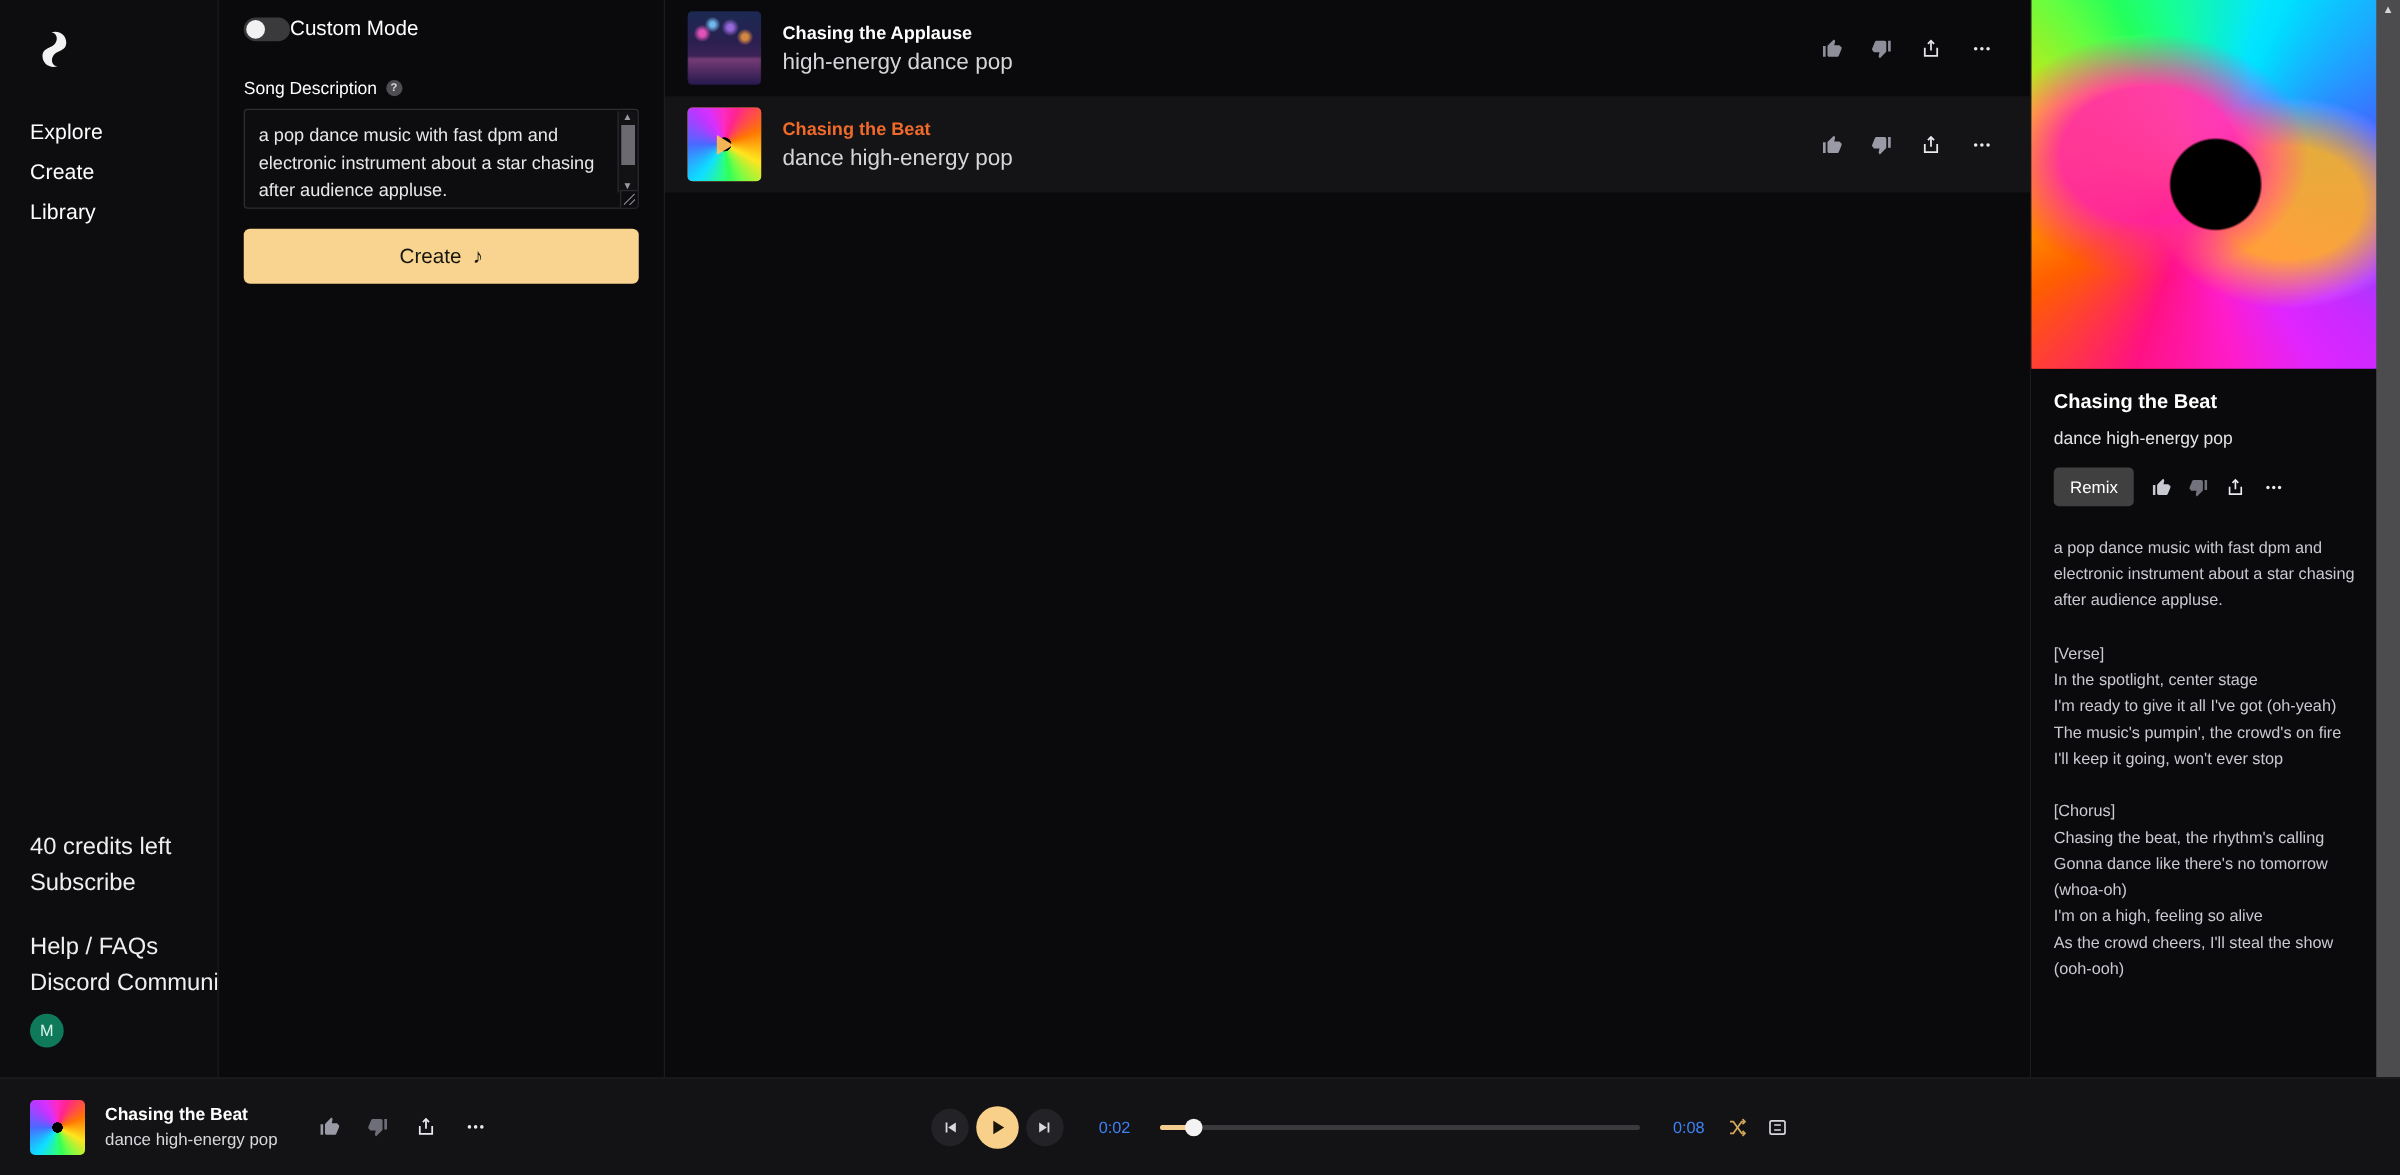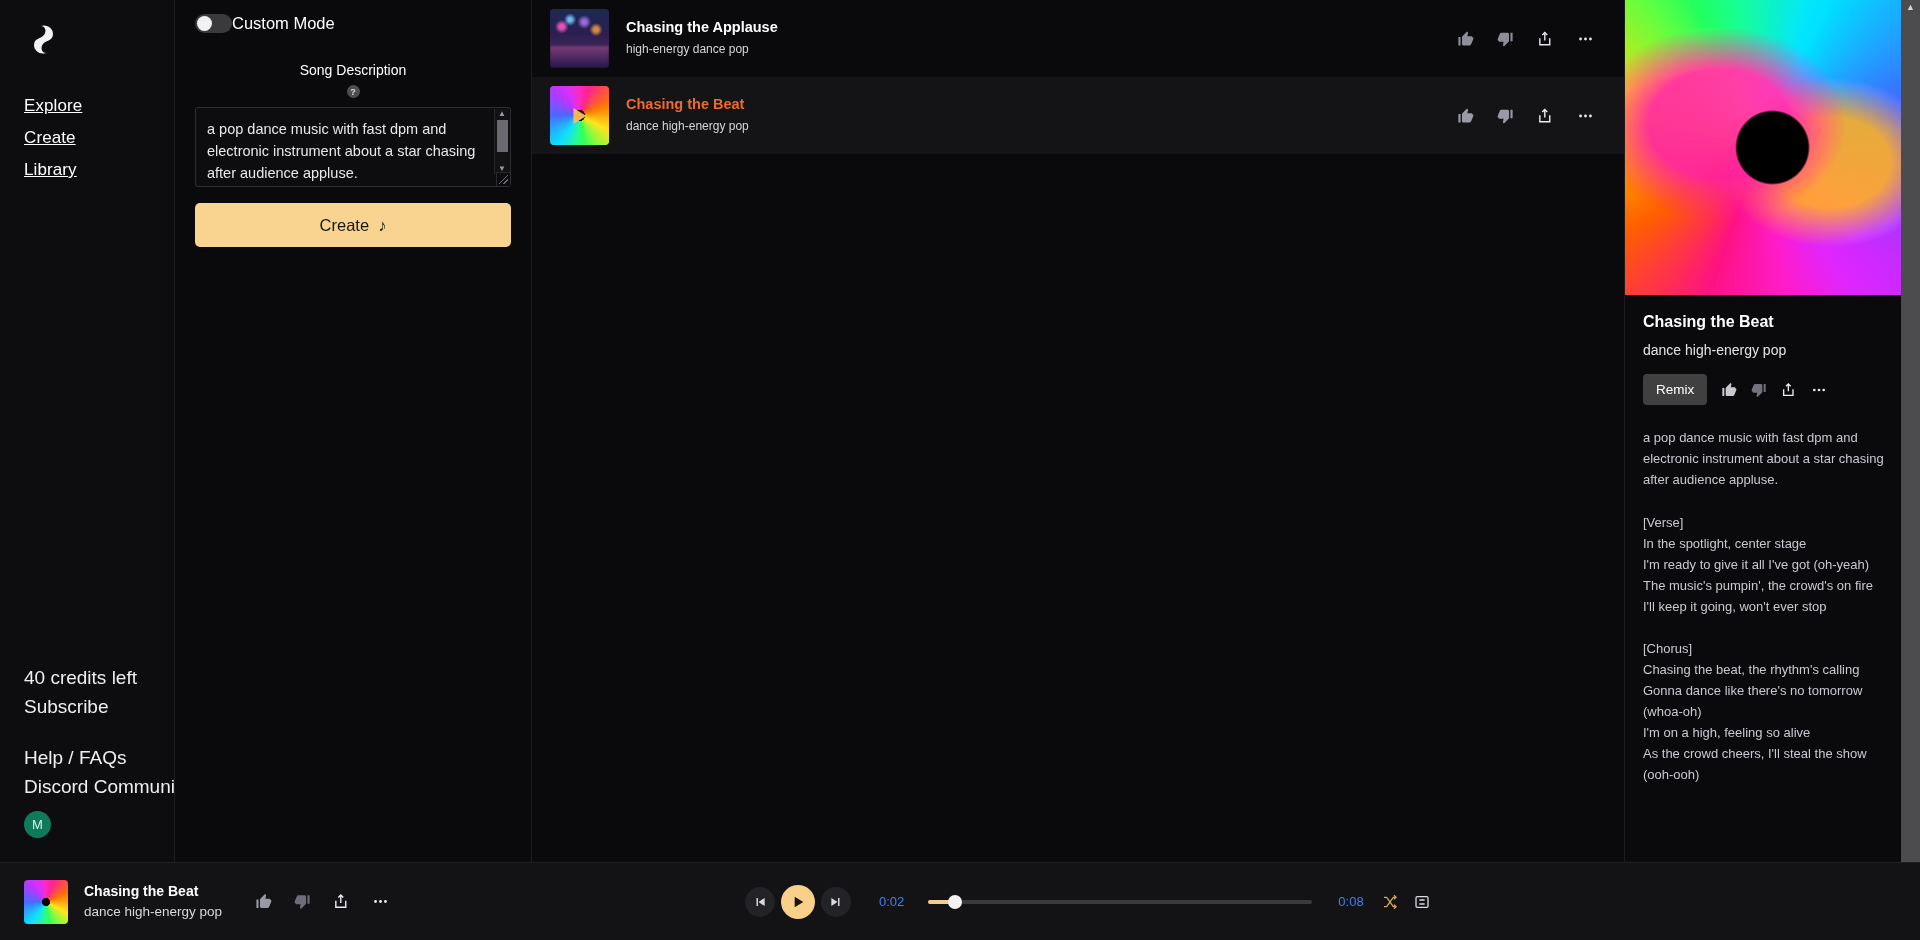--- a/index.html
+++ b/index.html
@@ -17,21 +17,21 @@
     width: 174px; height: 862px;
     background: #0d0d0f;
     flex: 0 0 174px;
     position: relative;
     padding: 0 24px;
   }
   .logo { margin: 18px 0 0 0; width: 42px; height: 42px; }
   .nav-links { margin-top: 30px; }
   .nav-link {
     font-size: 17px; color: #fff; line-height: 32px;
-    cursor: pointer; display: block; letter-spacing: .1px; text-decoration: underline;
+    cursor: pointer; display: block; letter-spacing: .1px;
   }
   .nav-bottom { position: absolute; left: 24px; bottom: 24px; width: 180px; }
   .nav-small { font-size: 19px; color: #efefef; line-height: 29px; display: block; cursor: pointer; }
   .nav-gap { height: 22px; }
   .avatar {
     margin-top: 10px; width: 27px; height: 27px; border-radius: 50%;
     background: #0f7a5a; color: #d6f5e8; font-size: 13px;
     display: flex; align-items: center; justify-content: center; font-weight: 500;
   }
 
@@ -47,21 +47,21 @@
   .toggle-row { display: flex; align-items: flex-start; gap: 0; height: 34px; }
   .toggle {
     width: 37px; height: 19px; border-radius: 10px;
     background: #3a3a3c; position: relative; cursor: pointer; flex: 0 0 37px;
   }
   .toggle .knob {
     position: absolute; top: 2px; left: 2px; width: 15px; height: 15px;
     border-radius: 50%; background: #f2f2f2;
   }
   .toggle-label { font-size: 16.5px; color: #fff; }
-  .field-label-row { display: flex; align-items: center; gap: 7px; margin-top: 14px; flex-direction: column; }
+  .field-label-row { display: flex; align-items: center; gap: 7px; margin-top: 14px; }
   .field-label { font-size: 14px; color: #fff; }
   .help-badge {
     width: 13px; height: 13px; border-radius: 50%;
     background: #4e4e52; color: #dcdce0; font-size: 9px; font-weight: bold;
     display: flex; align-items: center; justify-content: center; cursor: pointer;
   }
   .desc-box {
     margin-top: 9px;
     height: 80px; width: 100%;
     background: #0d0d10;
@@ -143,21 +143,21 @@
     filter: blur(.4px) saturate(1.2);
   }
   .play-tri {
     position: absolute; top: 50%; left: 50%; transform: translate(-50%,-50%);
     width: 0; height: 0; border-left: 13px solid rgba(255,190,90,.95);
     border-top: 8px solid transparent; border-bottom: 8px solid transparent;
   }
   .song-meta { margin-left: 17px; }
   .song-title { font-size: 14.5px; font-weight: bold; color: #fff; line-height: 21px; }
   .song-title.active { color: #f06a2a; }
-  .song-sub { font-size: 12px; color: #d6d6da; line-height: 22px; }
+  .song-sub { font-size: 18px; color: #d6d6da; line-height: 22px; }
   .song-actions {
     position: absolute; right: 30px; top: 50%; transform: translateY(-50%);
     display: flex; align-items: center; gap: 23px;
   }
   .ic { cursor: pointer; display: inline-flex; align-items: center; justify-content: center; }
 
   
   .detail {
     width: 295px; flex: 0 0 295px; height: 862px;
     background: #0a0a0c; position: relative; overflow: hidden;

